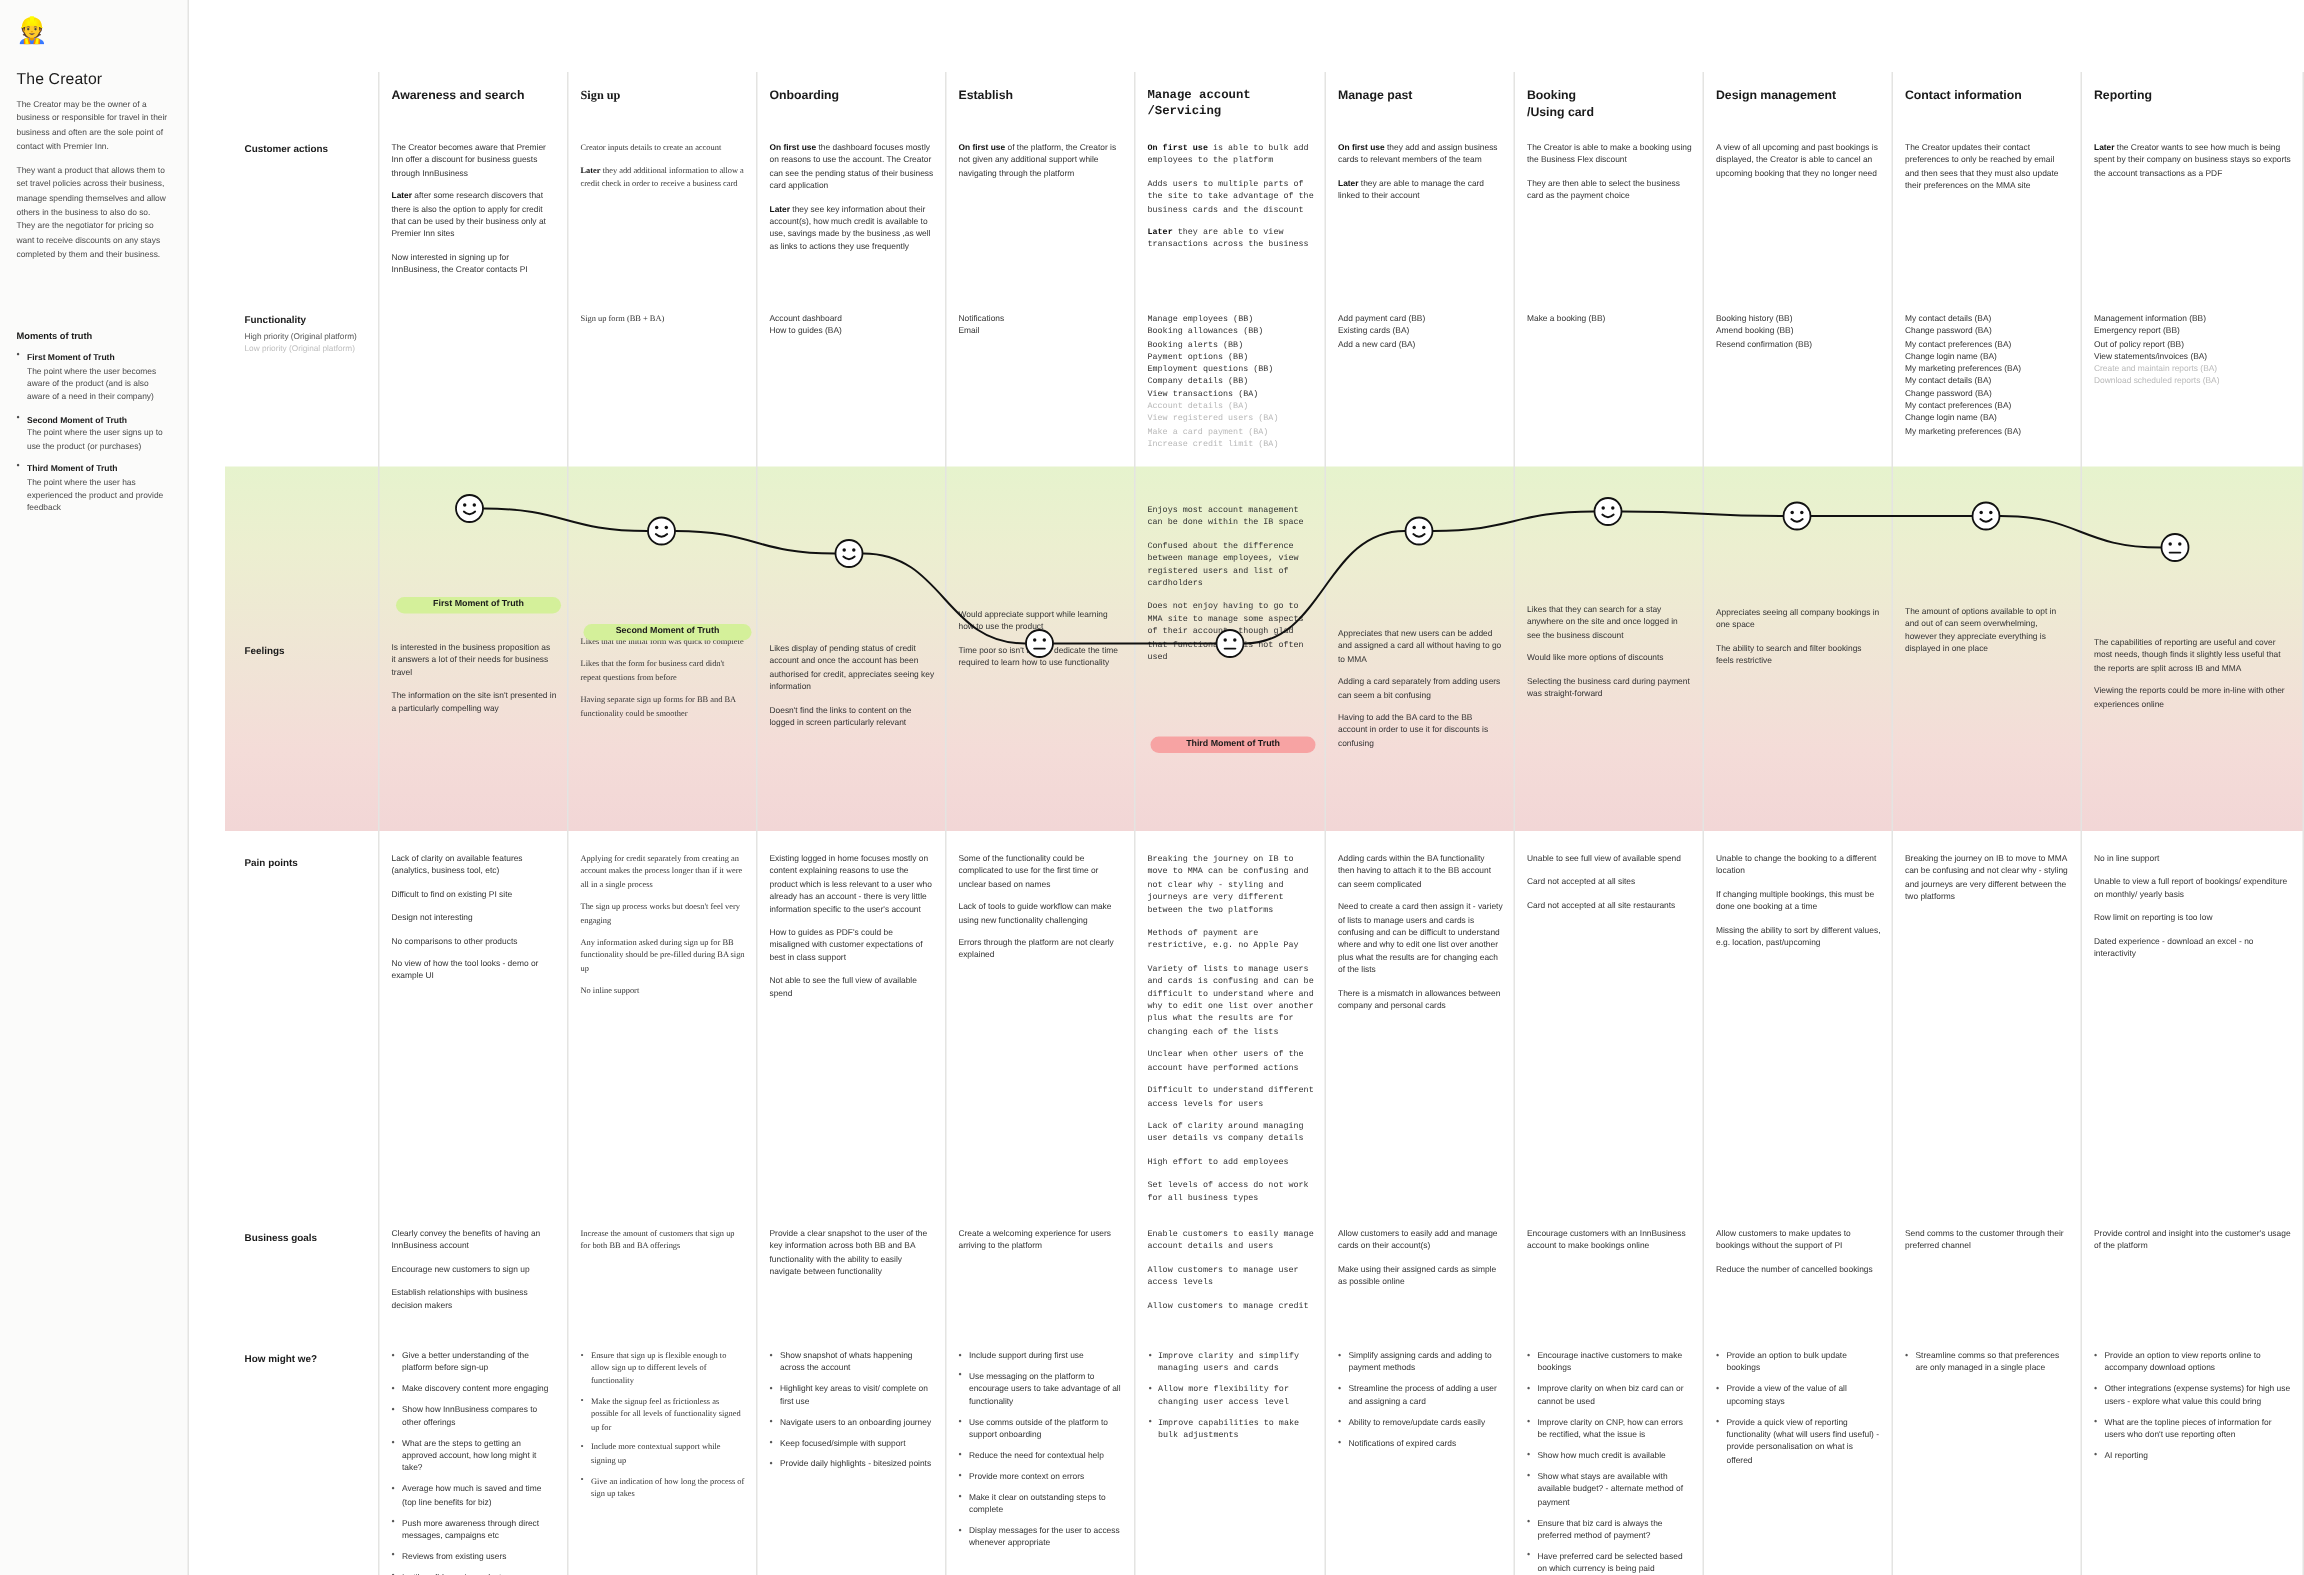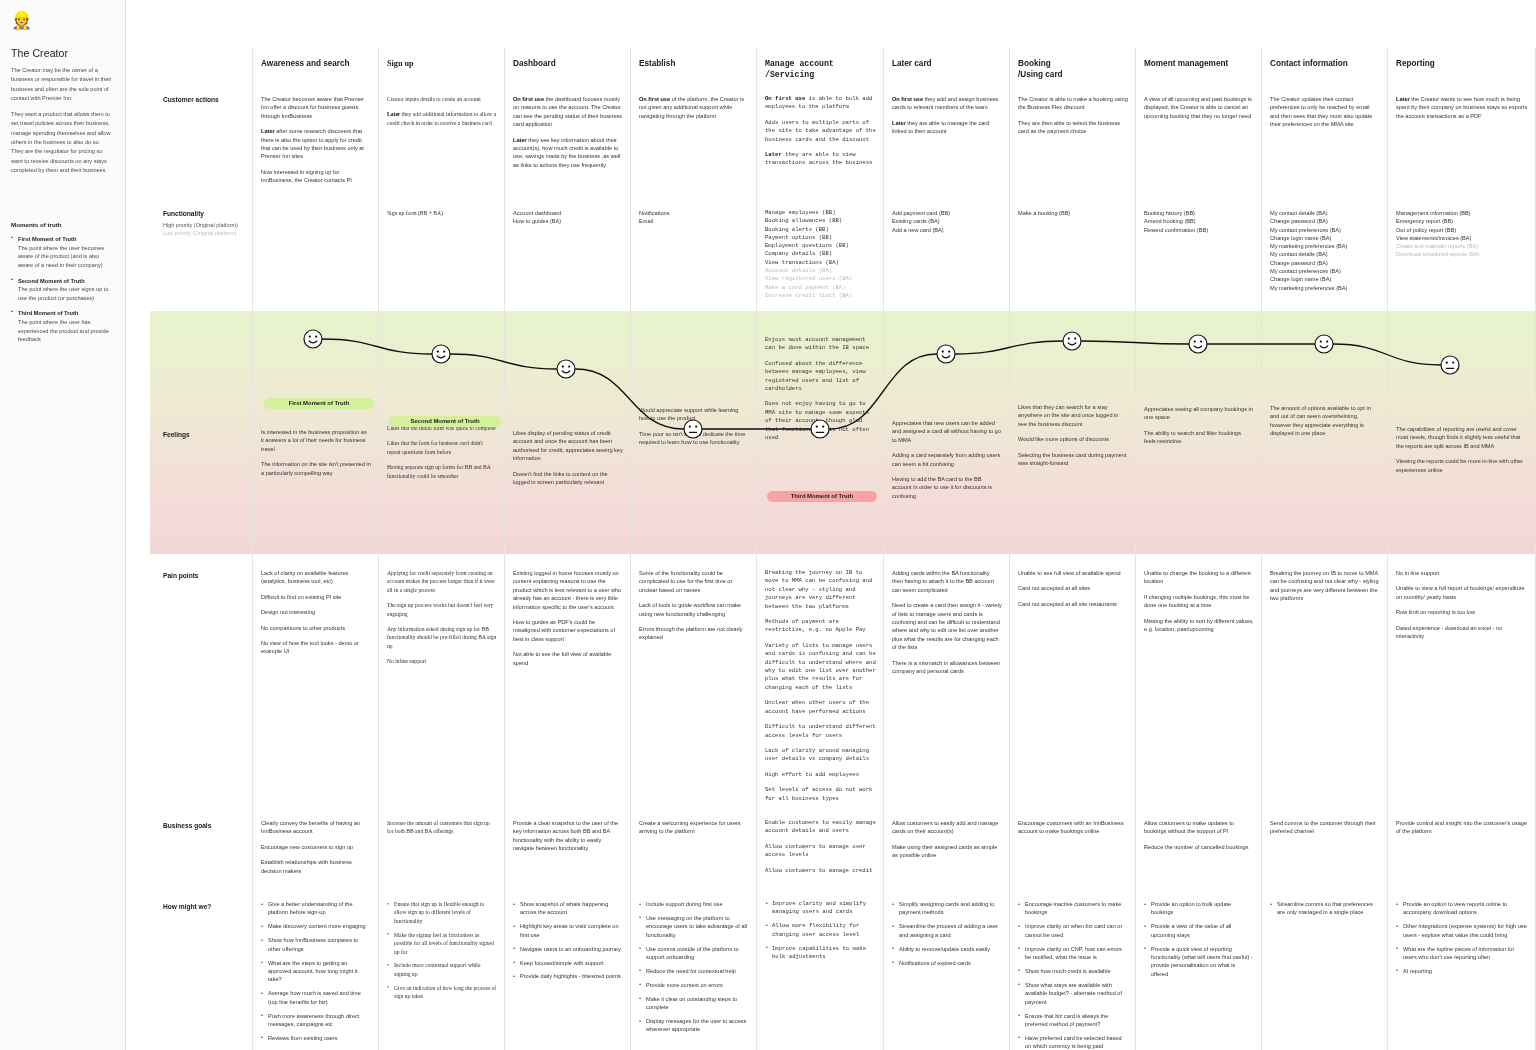--- a/index.html
+++ b/index.html
@@ -187,21 +187,21 @@
           <div class="cell" style="top: 852px;">
             <ul class="hmw">
               <li>Ensure that sign up is flexible enough to allow sign up to different levels of functionality</li>
               <li>Make the signup feel as frictionless as possible for all levels of functionality signed up for</li>
               <li>Include more contextual support while signing up</li>
               <li>Give an indication of how long the process of sign up takes</li>
             </ul>
           </div>
         </div>
         <div class="col" style="left: 253px; width: 126px;">
-          <div class="col-title">Dashboard</div>
+          <div class="col-title">Onboarding</div>
           <div class="cell" style="top: 47px;">
             <p><b>On first use</b> the dashboard focuses mostly on reasons to use the account. The Creator can see the pending status of their business card application</p>
             <p><b>Later</b> they see key information about their account(s), how much credit is available to use, savings made by the business ,as well as links to actions they use frequently</p>
           </div>
           <div class="cell" style="top: 161px;">
             <div class="func-line">Account dashboard</div>
             <div class="func-line">How to guides (BA)</div>
           </div>
           <div class="cell" style="top: 381px;">
             <p>Likes display of pending status of credit account  and once the account has been authorised for credit, appreciates seeing key information</p>
@@ -301,21 +301,21 @@
           </div>
           <div class="cell" style="top: 852px;">
             <ul class="hmw">
               <li>Improve clarity and simplify managing users and cards</li>
               <li>Allow more flexibility for changing user access level</li>
               <li>Improve capabilities to make bulk adjustments</li>
             </ul>
           </div>
         </div>
         <div class="col" style="left: 632px; width: 126px;">
-          <div class="col-title">Later card</div>
+          <div class="col-title">Manage past</div>
           <div class="cell" style="top: 47px;">
             <p><b>On first use</b> they add and assign business cards to relevant members of the team</p>
             <p><b>Later</b> they are able to manage the card linked to their account</p>
           </div>
           <div class="cell" style="top: 161px;">
             <div class="func-line">Add payment card (BB)</div>
             <div class="func-line">Existing cards (BA)</div>
             <div class="func-line">Add a new card (BA)</div>
           </div>
           <div class="cell" style="top: 371px;">
@@ -370,21 +370,21 @@
               <li>Improve clarity on when biz card can or cannot be used</li>
               <li>Improve clarity on CNP, how can errors be rectified, what the issue is</li>
               <li>Show how much credit is available</li>
               <li>Show what stays are available with available budget? - alternate method of payment</li>
               <li>Ensure that biz card is always the preferred method of payment?</li>
               <li>Have preferred card be selected based on which currency is being paid</li>
             </ul>
           </div>
         </div>
         <div class="col" style="left: 884px; width: 126px;">
-          <div class="col-title">Moment management</div>
+          <div class="col-title">Design management</div>
           <div class="cell" style="top: 47px;">
             <p>A view of all upcoming and past bookings is displayed, the Creator is able to cancel an upcoming booking that they no longer need</p>
           </div>
           <div class="cell" style="top: 161px;">
             <div class="func-line">Booking history (BB)</div>
             <div class="func-line">Amend booking (BB)</div>
             <div class="func-line">Resend confirmation (BB)</div>
           </div>
           <div class="cell" style="top: 357px;">
             <p>Appreciates seeing all company bookings in one space</p>

